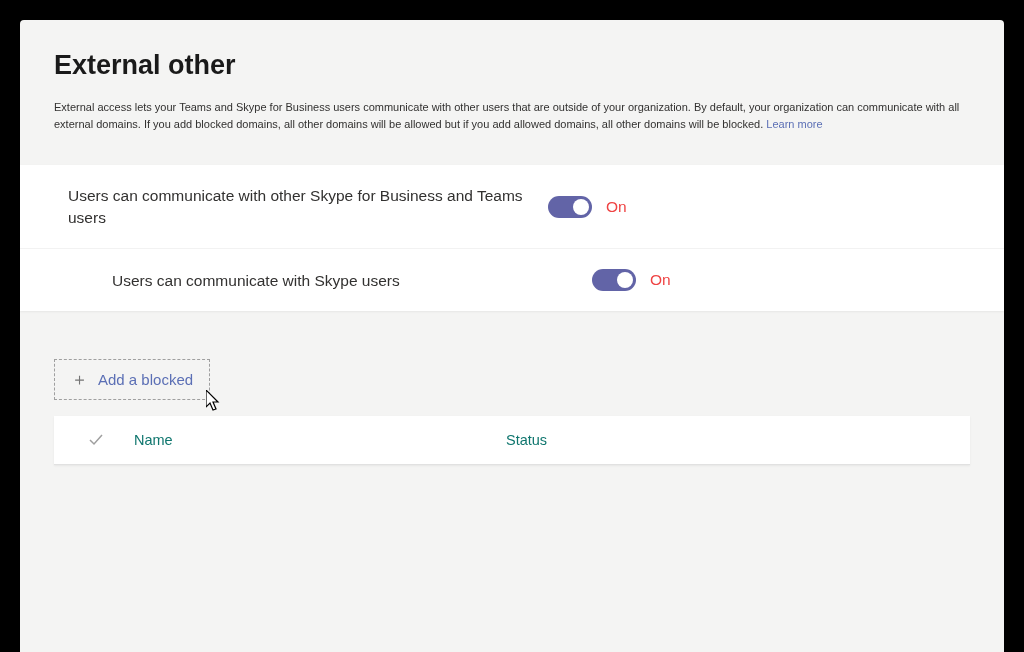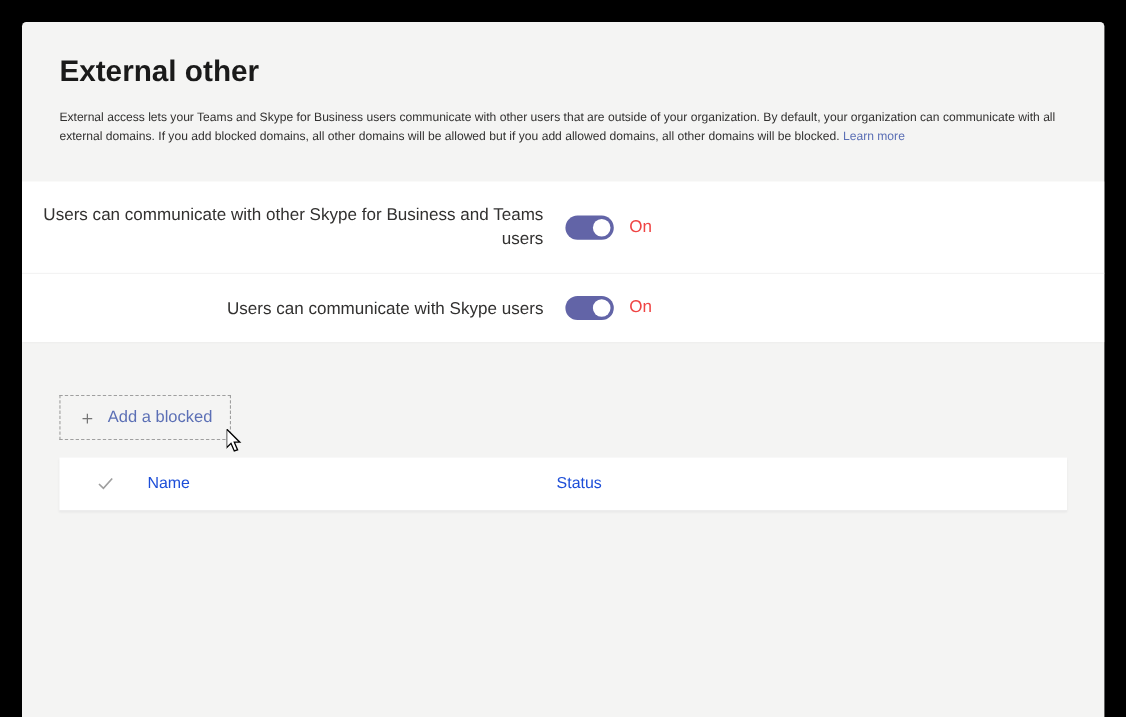--- a/index.html
+++ b/index.html
@@ -42,25 +42,24 @@
       text-decoration: none;
     }
     .settings-card {
       background: #fff;
       margin: 12px 0 0 0;
       box-shadow: 0 1px 2px rgba(0,0,0,0.06);
     }
     .setting-row {
       display: flex;
       align-items: center;
-      padding: 20px 14px;
+      padding: 20px 48px;
       border-bottom: 1px solid #f2f2f2;
-      text-align: right;
-    }
-    .setting-row:last-child { border-bottom: none; }
+    }
+    .setting-row:last-child { border-bottom: none; margin-left: 44px; }
     .setting-label {
       flex: 0 0 480px;
       font-size: 15.5px;
       color: #323130;
       line-height: 1.4;
       padding-right: 20px;
     }
     .toggle-group {
       display: flex;
       align-items: center;
@@ -119,21 +118,21 @@
       background: #fff;
       margin-top: 16px;
       box-shadow: 0 1px 2px rgba(0,0,0,0.06);
     }
     .table-header {
       display: flex;
       align-items: center;
       padding: 16px 12px;
       border-bottom: 1px solid #e1e1e1;
       font-size: 14.5px;
-      color: #1d4ed8;
+      color: #0f766e;
     }
     .table-row {
       display: flex;
       align-items: center;
       padding: 20px 12px;
       font-size: 15.5px;
       color: #323130;
       border-bottom: 1px solid #f2f2f2;
     }
     .col-check {

